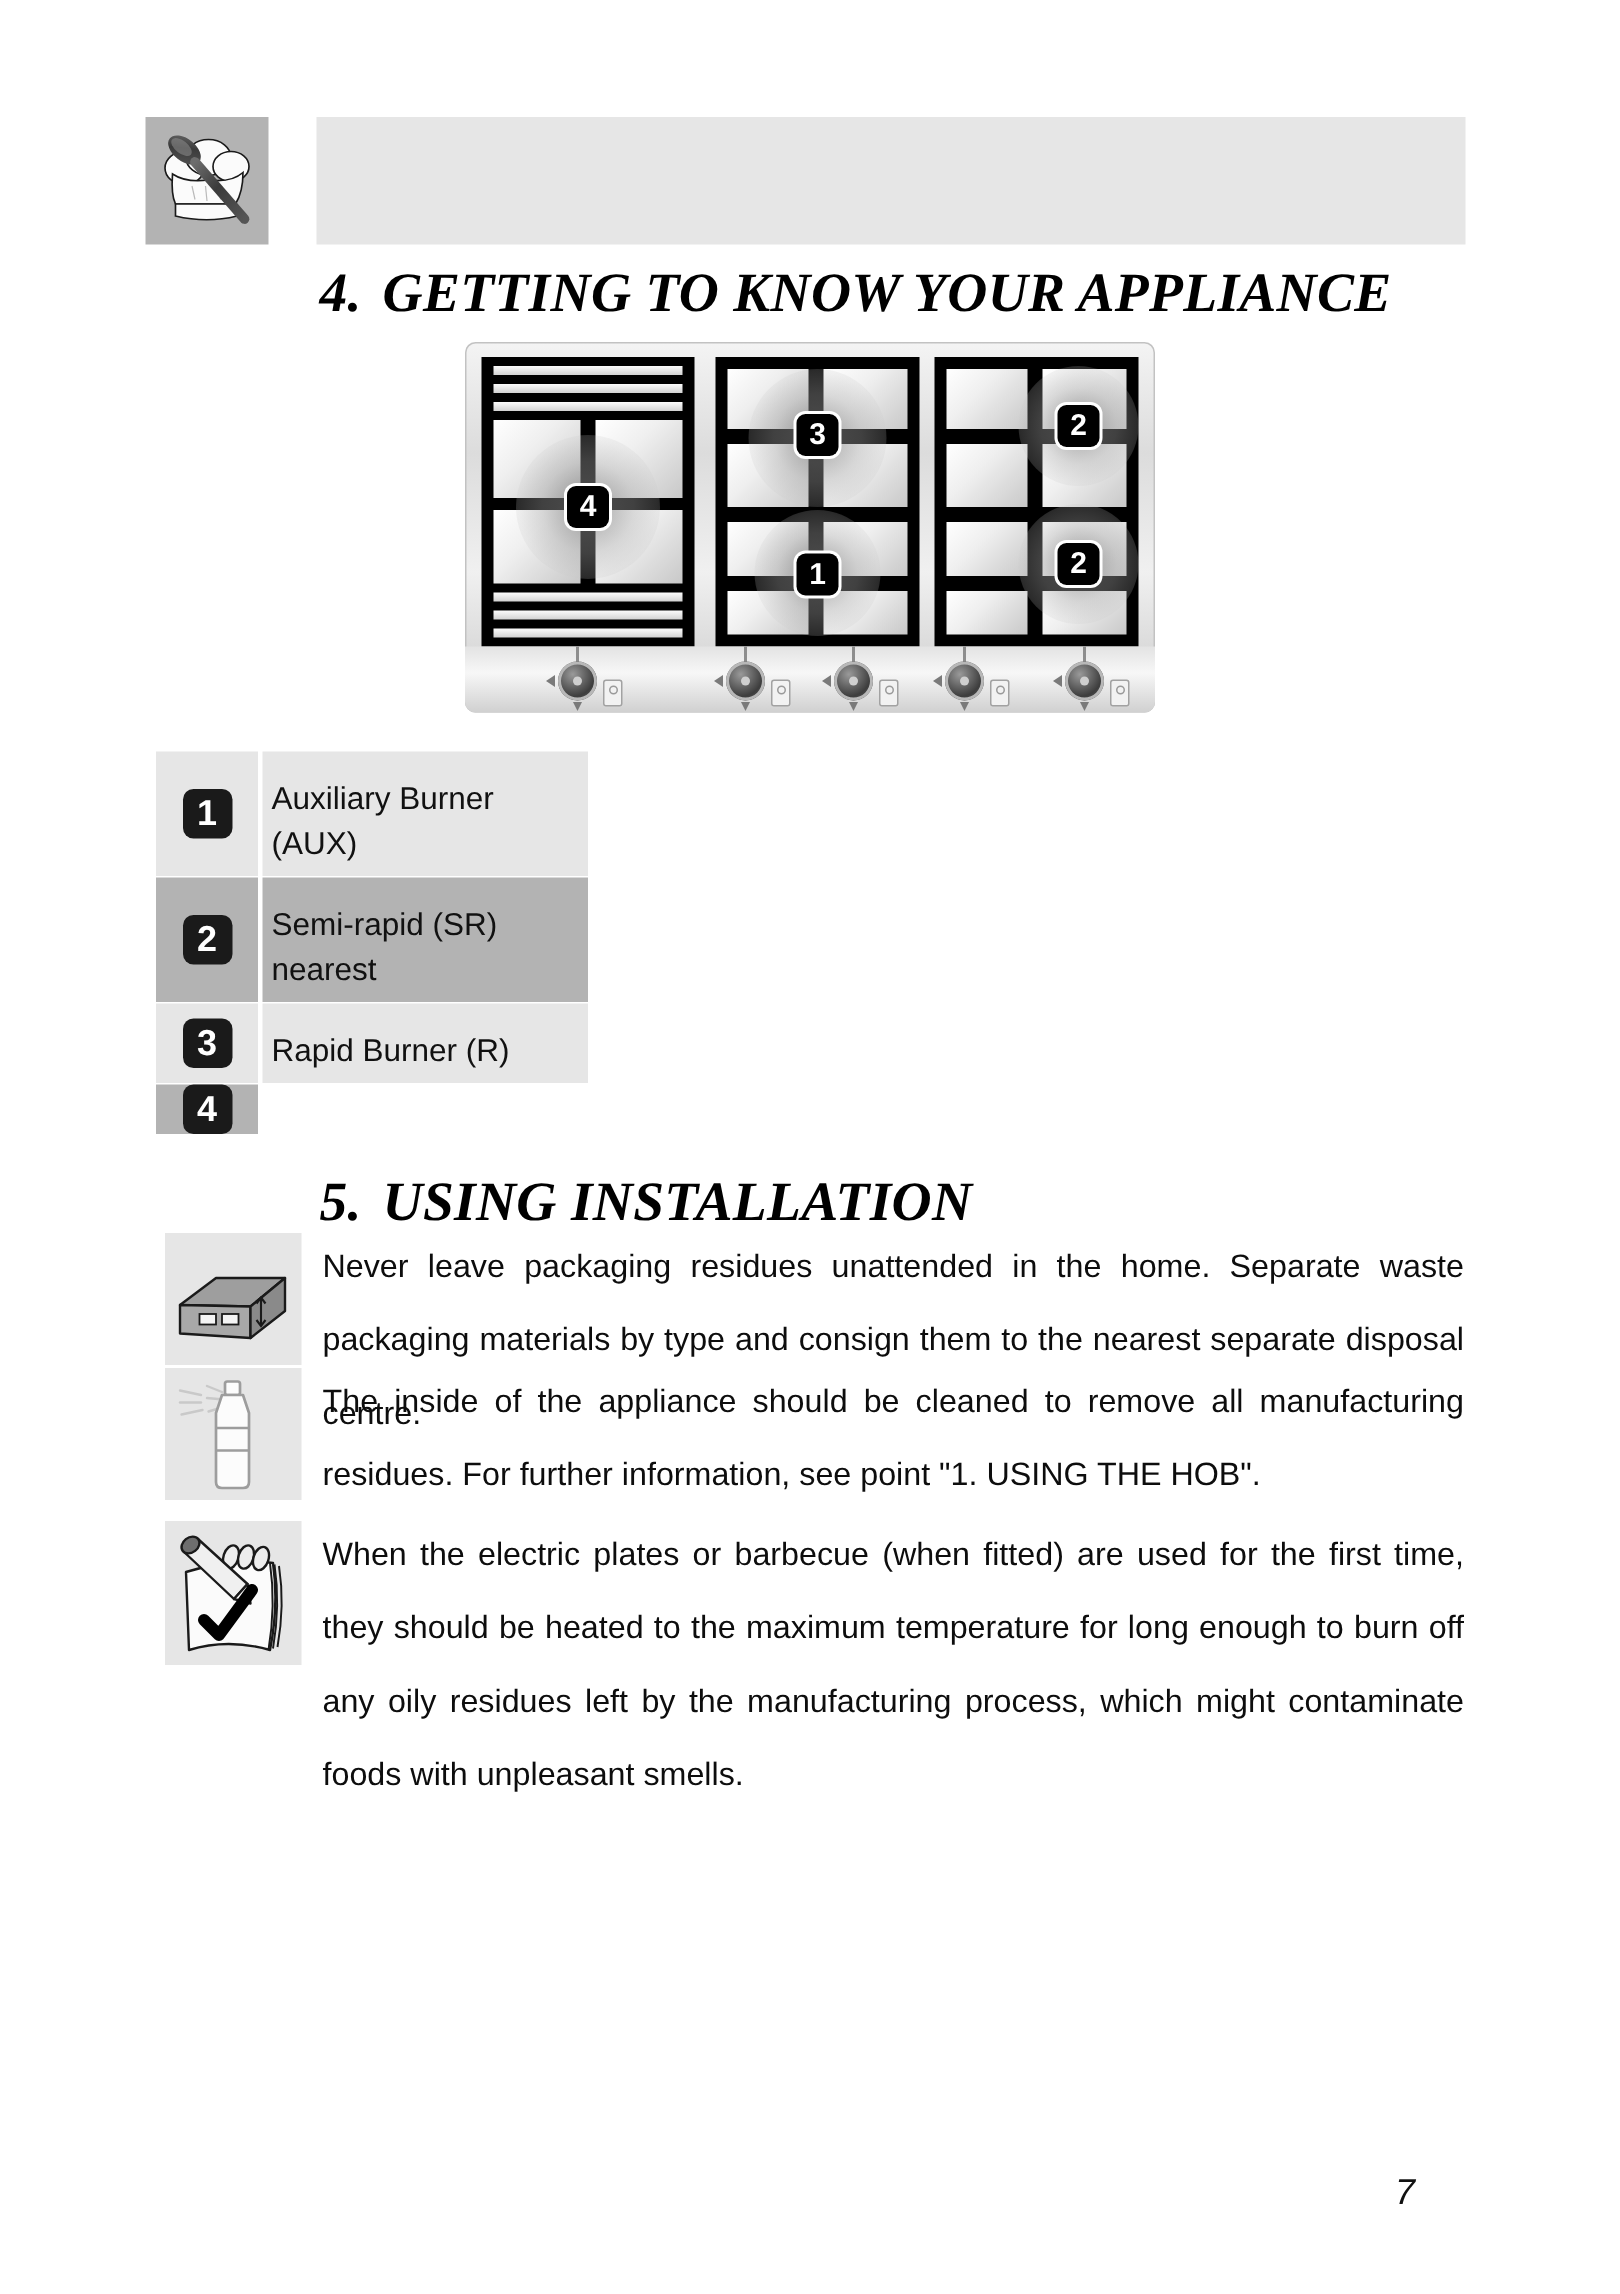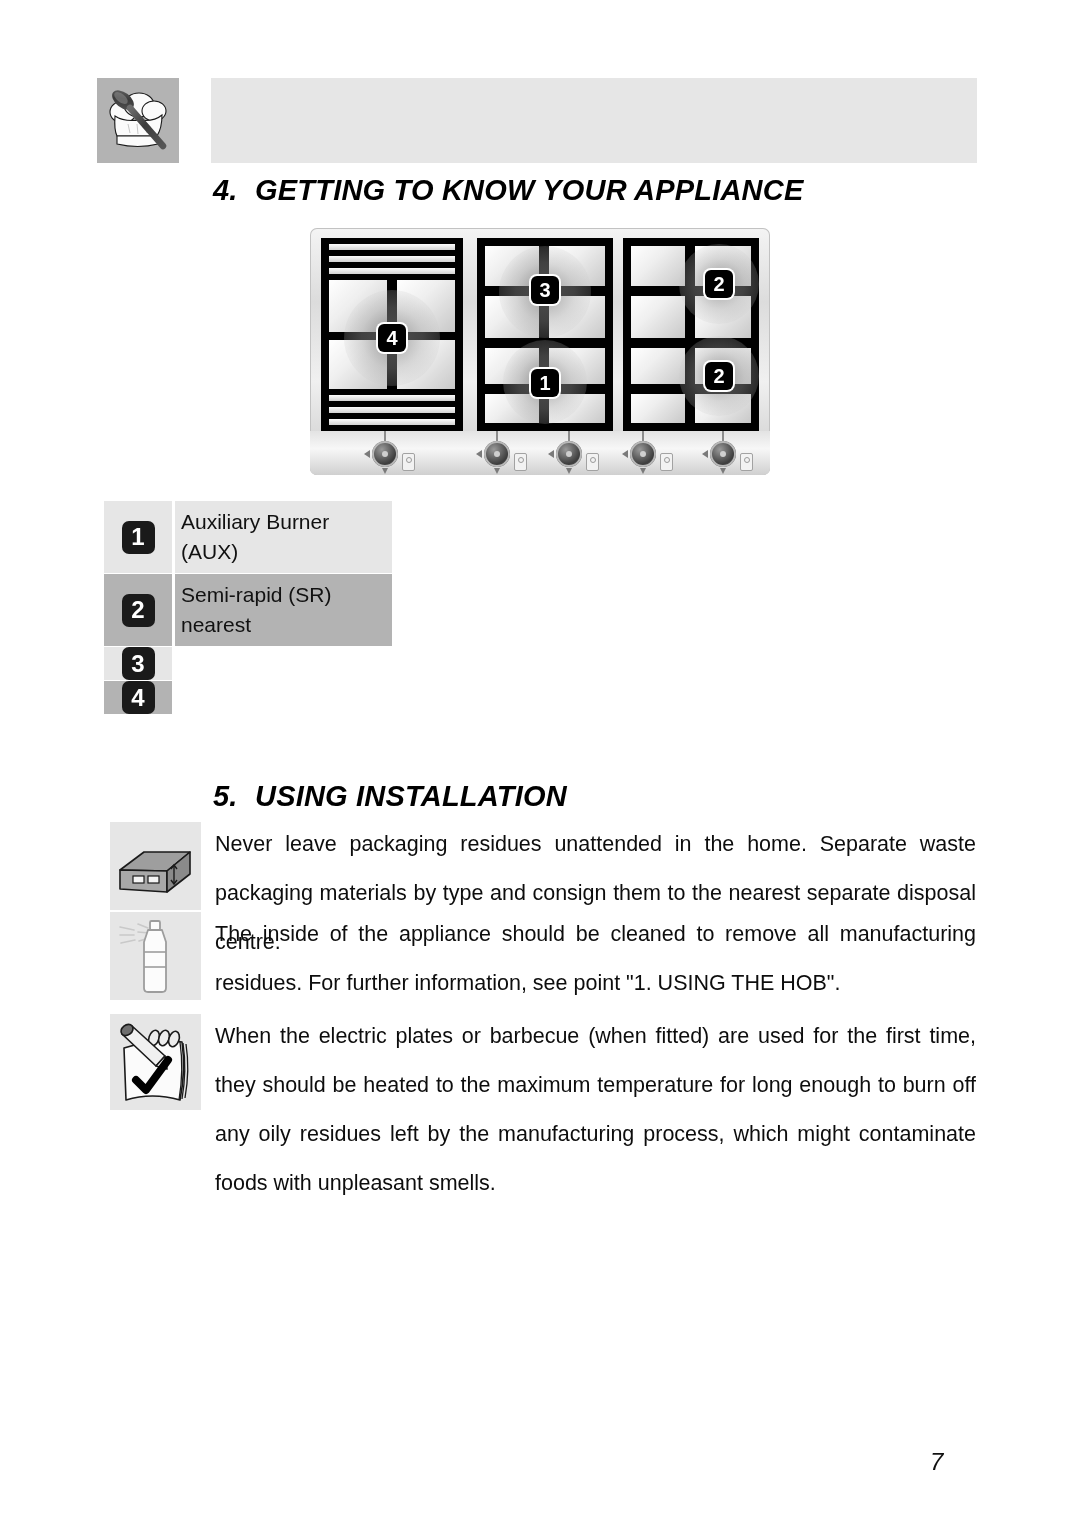--- a/index.html
+++ b/index.html
@@ -52,24 +52,24 @@
     font-size: 33px;
     font-weight: bold;
     letter-spacing: -0.3px;
     color: #000;
     font-family: "Liberation Sans", sans-serif;
   }
 
   
   .section-heading {
     position: absolute;
-    font-family: Liberation Sans, sans-serif;
+    font-family: Liberation Serif, serif;
     font-weight: bold;
     font-style: italic;
-    font-size: 29px;
+    font-size: 37px;
     letter-spacing: 0.2px;
     white-space: nowrap;
   }
   .section-heading .num {
     display: inline-block;
     min-width: 42px;
   }
   #heading-4 { left: 213px; top: 174px; }
   #heading-5 { left: 213px; top: 780px; }
 
@@ -247,21 +247,21 @@
     color: #ffffff;
     font-size: 24px;
     font-weight: bold;
     display: flex;
     align-items: center;
     justify-content: center;
     font-family: "Liberation Sans", sans-serif;
   }
   .lg-text {
     flex: 1;
-    padding: 6px 0 6px 6px;
+    padding: 17px 0 6px 6px;
     line-height: 30px;
     font-size: 21px;
     color: #111;
   }
 
   
   .para-block {
     position: absolute;
     left: 110px;
     width: 866px;
@@ -447,20 +447,21 @@
     <div class="lg-num">
       <div class="lg-badge">2</div>
     </div>
     <div class="lg-text">Semi-rapid (SR) nearest</div>
   </div>
 
   <div class="legend-row light">
     <div class="lg-num">
       <div class="lg-badge">3</div>
     </div>
+    <div class="lg-text">Rapid Burner (R)</div>
   </div>
 
   <div class="legend-row dark">
     <div class="lg-num">
       <div class="lg-badge">4</div>
     </div>
   </div>
 </div>
 
 <div class="section-heading" id="heading-5">

